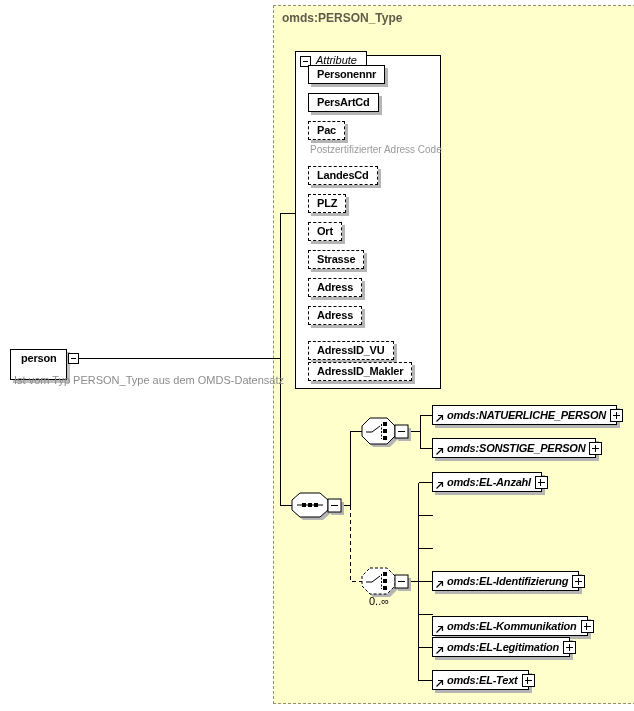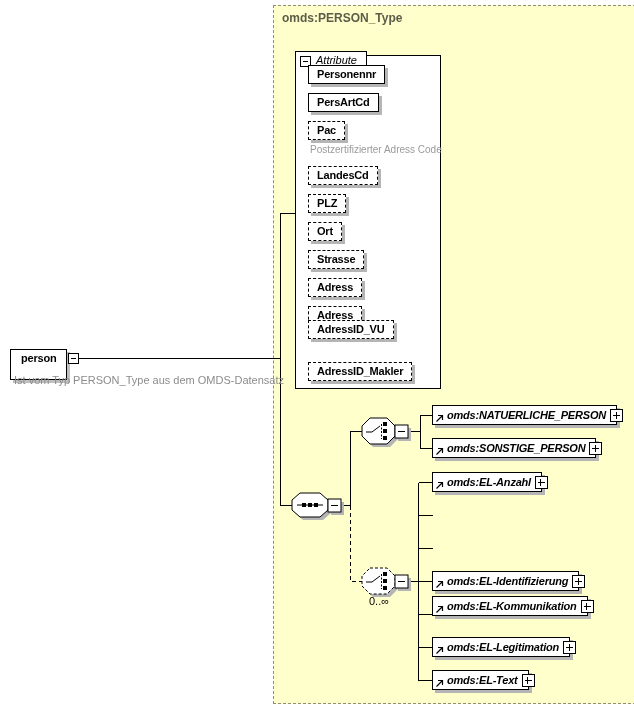--- a/index.html
+++ b/index.html
@@ -152,21 +152,21 @@
   <div class="node attr" style="top:65px">Personennr</div>
   <div class="node attr" style="top:93px">PersArtCd</div>
   <div class="node attr opt" style="top:121px">Pac</div>
   <div class="note small" style="left:310px;top:144px">Postzertifizierter Adress Code</div>
   <div class="node attr opt" style="top:166px">LandesCd</div>
   <div class="node attr opt" style="top:194px">PLZ</div>
   <div class="node attr opt" style="top:222px">Ort</div>
   <div class="node attr opt" style="top:250px">Strasse</div>
   <div class="node attr opt" style="top:278px">Adress</div>
   <div class="node attr opt" style="top:306px">Adress</div>
-  <div class="node attr opt" style="top:320px">AdressID_VU</div>
+  <div class="node attr opt" style="top:341px">AdressID_VU</div>
   <div class="node attr opt" style="top:362px">AdressID_Makler</div>
 
   <div class="node person-node">
     <span>person</span>
     <span class="pm"></span>
   </div>
   <div class="note" style="left:14px;top:374px">Ist vom Typ PERSON_Type aus dem OMDS-Datensatz</div>
 
   <div class="node el" style="top:405px">
     <svg class="ref" width="9" height="9">
@@ -189,21 +189,21 @@
     <span>omds:EL-Anzahl</span>
     <span class="pm plus big"></span>
   </div>
   <div class="node el" style="top:571px">
     <svg class="ref" width="9" height="9">
         <path d="M1.5 7.5 L7.5 1.5 M3 1.5 H7.5 V6"></path>
       </svg>
     <span>omds:EL-Identifizierung</span>
     <span class="pm plus big"></span>
   </div>
-  <div class="node el" style="top:596px">
+  <div class="node el" style="top:616px">
     <svg class="ref" width="9" height="9">
         <path d="M1.5 7.5 L7.5 1.5 M3 1.5 H7.5 V6"></path>
       </svg>
     <span>omds:EL-Kommunikation</span>
     <span class="pm plus big"></span>
   </div>
   <div class="node el" style="top:637px">
     <svg class="ref" width="9" height="9">
         <path d="M1.5 7.5 L7.5 1.5 M3 1.5 H7.5 V6"></path>
       </svg>

